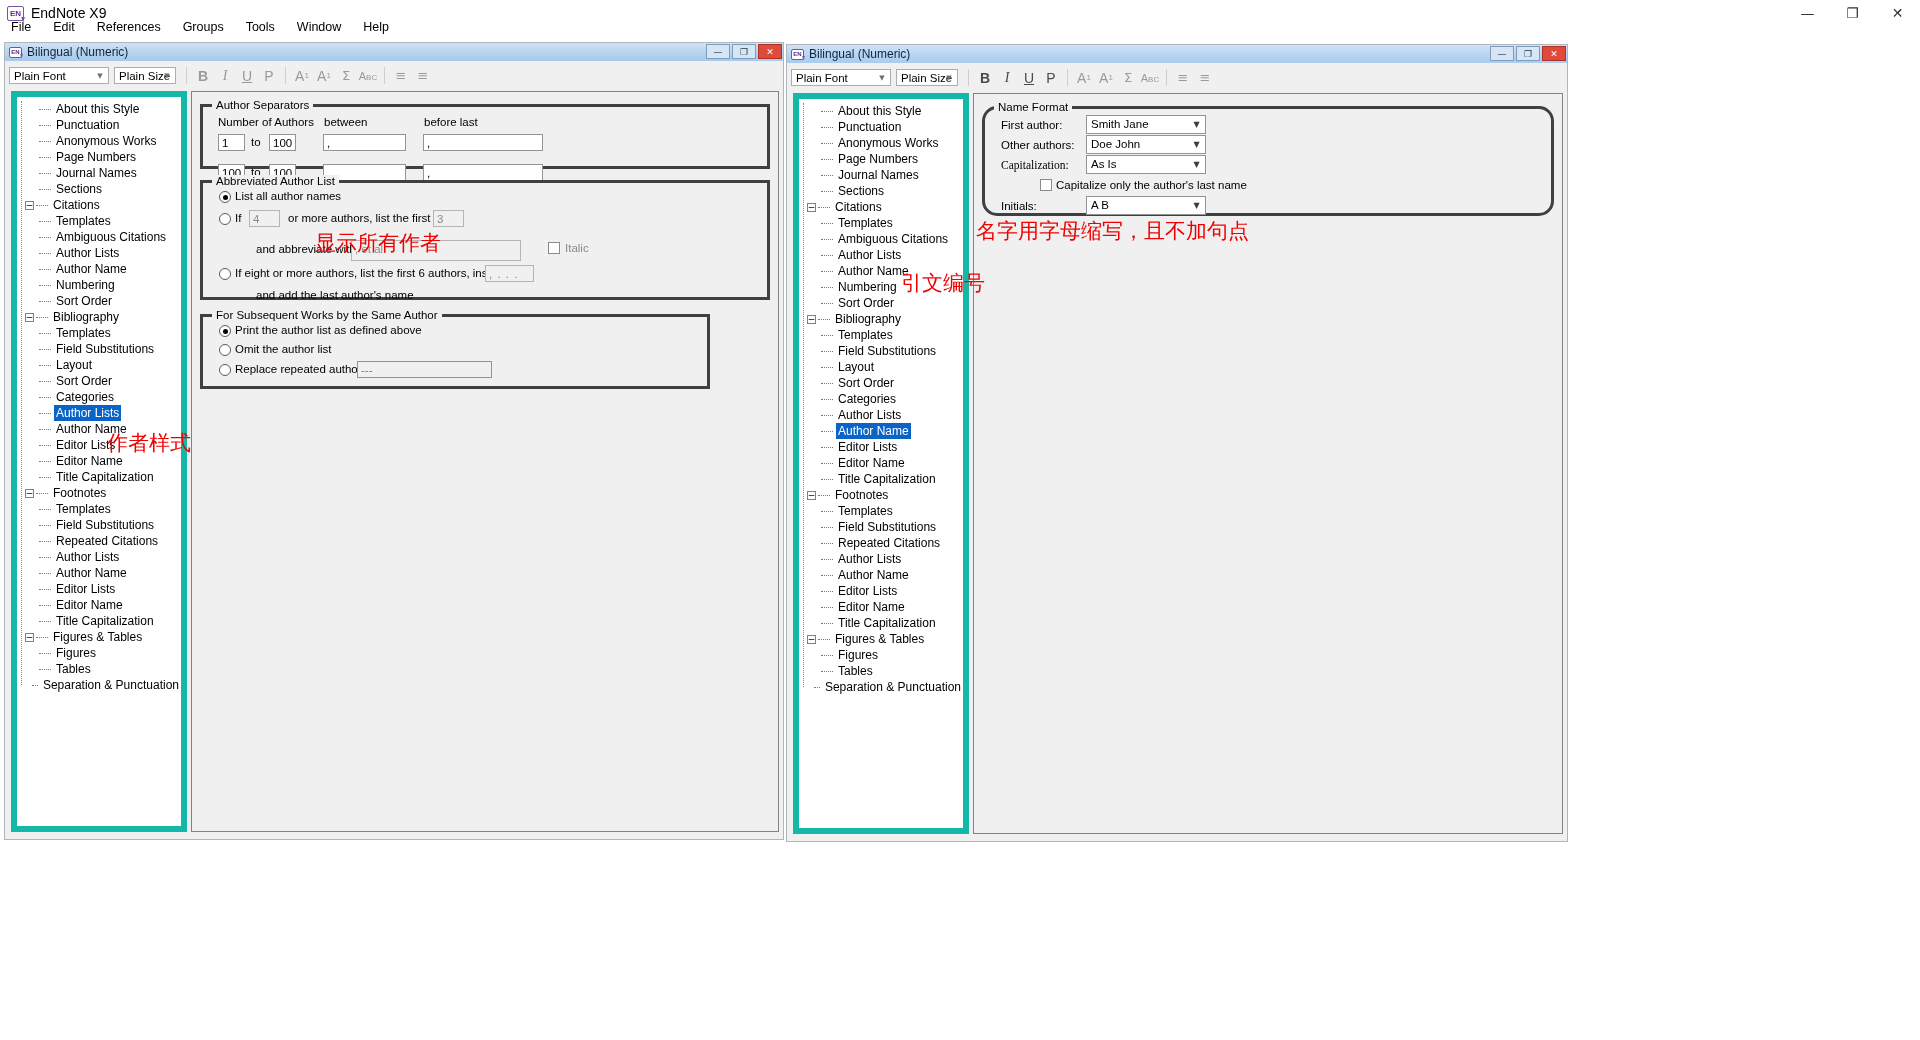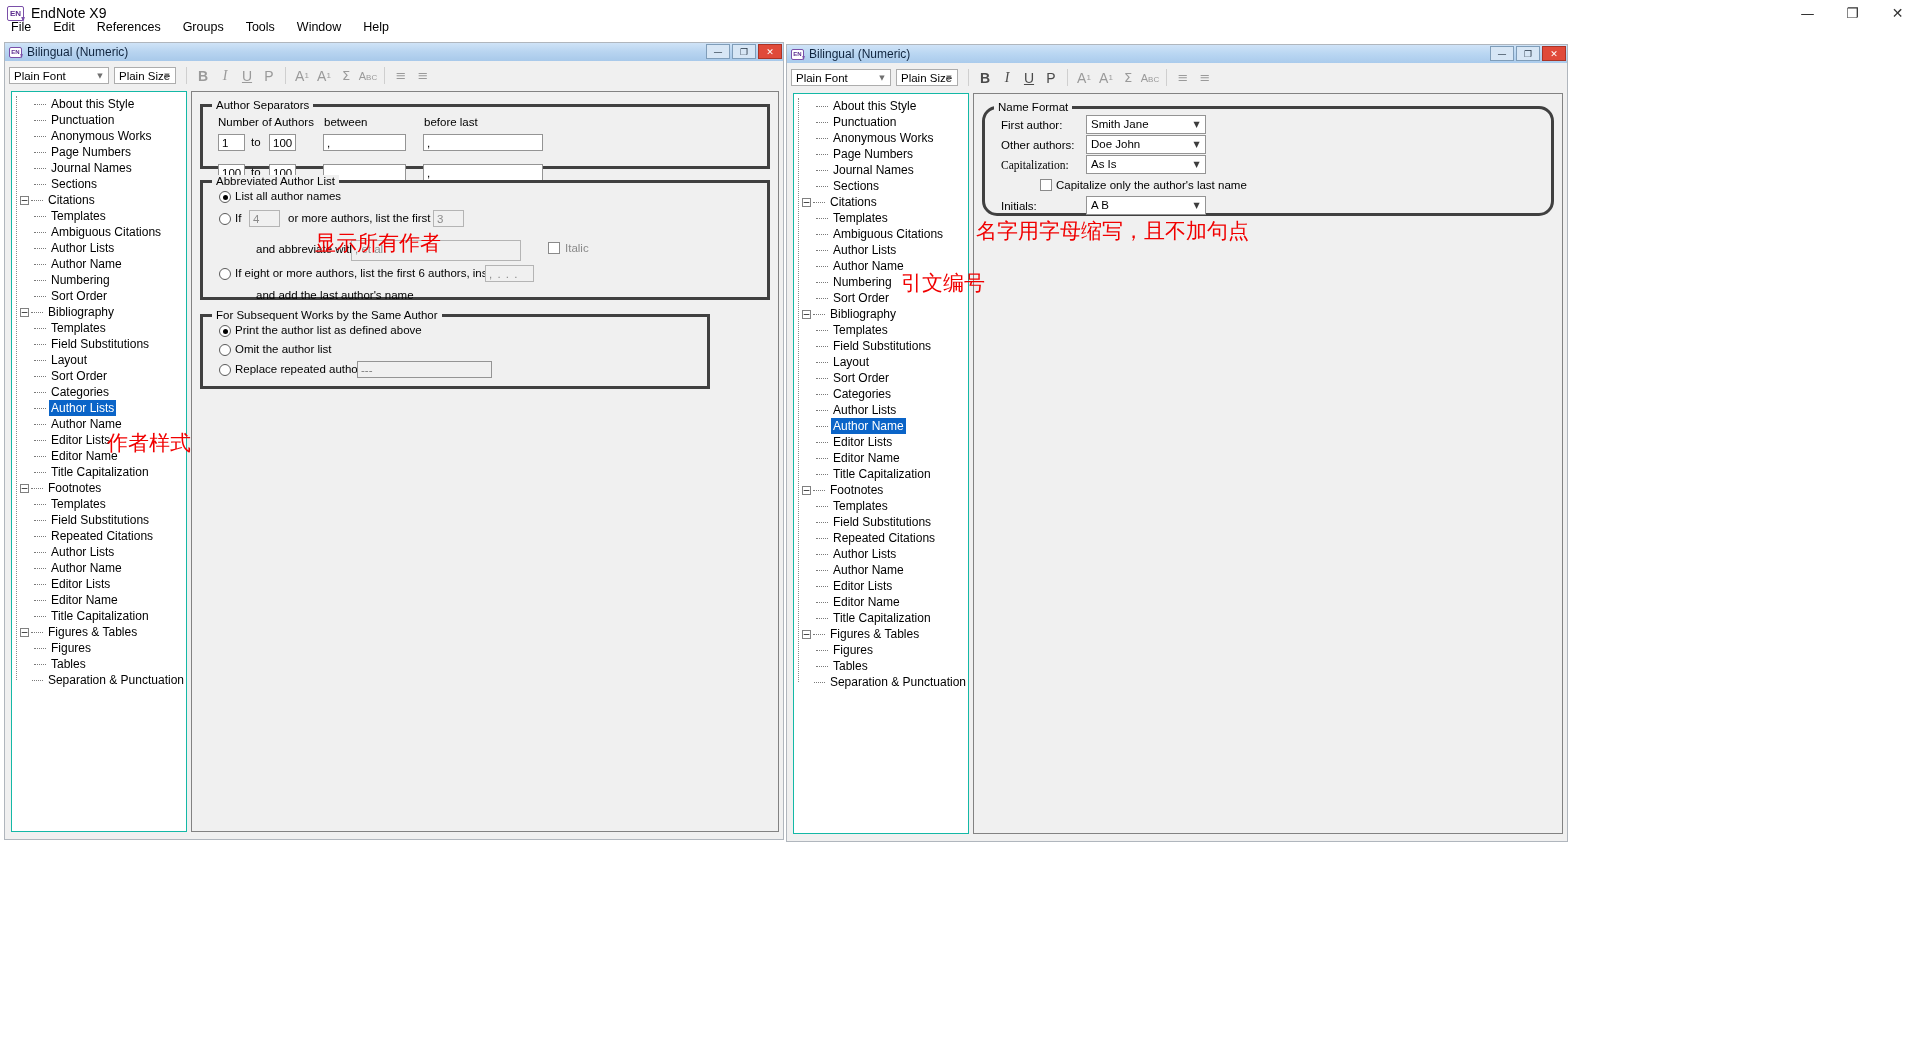--- a/index.html
+++ b/index.html
@@ -96,21 +96,21 @@
   .tb-btn.bold{ font-weight:bold; font-size:14px;}
   .tb-btn.ital{ font-style:italic; font-family:"Liberation Serif",serif; font-size:14px;}
   .tb-btn.und{ text-decoration:underline; }
   .tb-btn.sym{ font-family:"DejaVu Sans",sans-serif; font-size:13px;}
   .tb-btn small{font-size:8px; vertical-align:super;}
   .tb-btn small.sub{vertical-align:sub;}
   .tb-btn .abc{font-variant:small-caps; font-size:11px;}
 
   
   .tree-pane{
-    background:#fff; border:1px solid #14b8a6; overflow:hidden;
+    background:#fff; border:6px solid #14b8a6; overflow:hidden;
     position:absolute; font-size:12px; color:#000;
   }
   .tree { padding:4px 0 0 8px; position:relative; }
   .tnode{
     height:16px; line-height:16px; display:flex; align-items:center;
     white-space:nowrap; position:relative; padding-left:0;
   }
   .tnode .lbl{ padding:0 2px; }
   .tnode.sel .lbl{ background:#0a64c8; color:#fff; }
   .dash{

